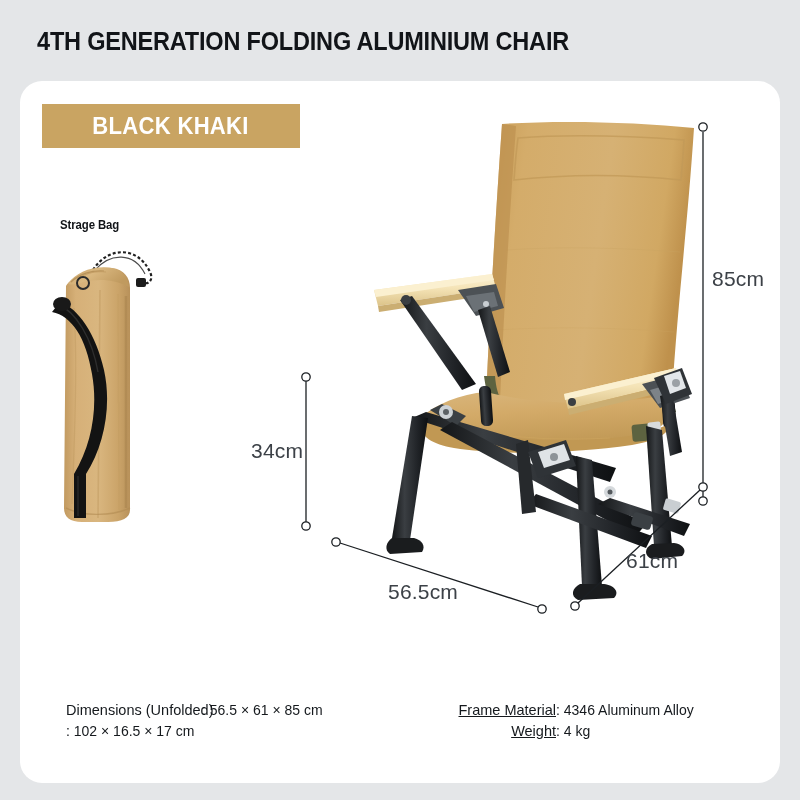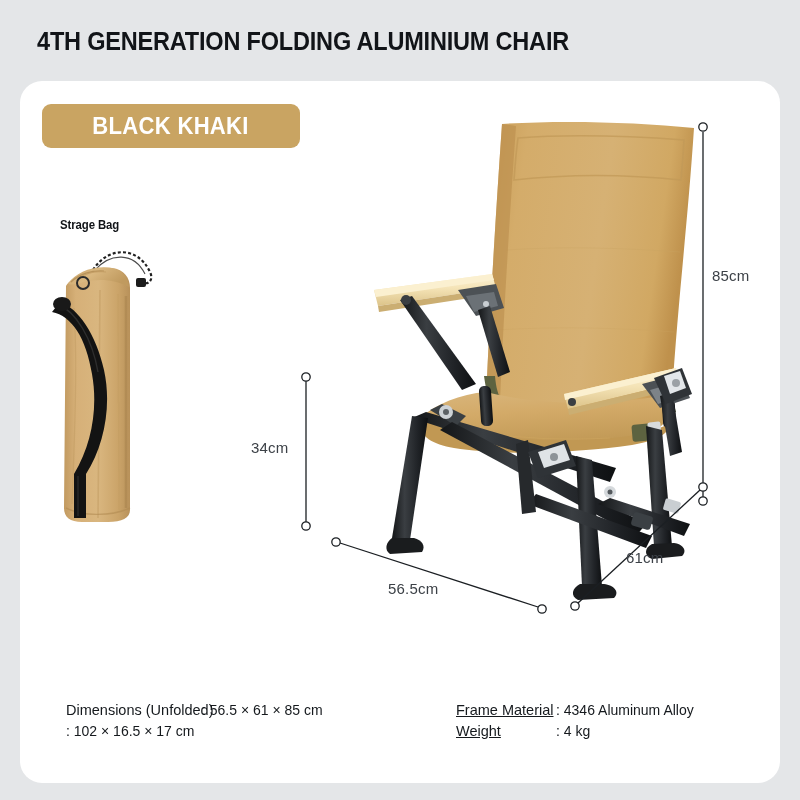--- a/index.html
+++ b/index.html
@@ -2,21 +2,21 @@
 <html><head>
 <meta charset="utf-8">
 <style>
   * { margin:0; padding:0; box-sizing:border-box; }
   html, body {
     width:800px; height:800px;
     background:#e4e6e8;
     font-family:"Liberation Sans", sans-serif;
     overflow:hidden;
   }
-  #root { position:relative; width:652px; height:800px; }
+  #root { position:relative; width:652px; height:800px;text-align:right; }
 
   
   .page-title {
     position:absolute; left:37px; top:27px;
     font-size:25px; font-weight:bold;
     letter-spacing:-0.2px;
     color:#111418;
     transform:scaleX(0.94); transform-origin:left center;
     white-space:nowrap;
   }
@@ -25,21 +25,21 @@
   .card {
     position:absolute; left:20px; top:81px;
     width:760px; height:702px;
     background:#ffffff; border-radius:22px;
   }
 
   
   .color-badge {
     position:absolute; left:42px; top:104px;
     width:258px; height:44px;
-    background:#c9a462; border-radius:9px;
+    background:#c9a462; border-radius:0;
     display:flex; align-items:center; justify-content:center;
   }
   .color-badge .label {
     color:#ffffff; font-size:23px; font-weight:bold;
     letter-spacing:0.3px;
     transform:scaleX(0.96);
   }
 
   
   .bag-caption {
@@ -49,21 +49,21 @@
     transform:scaleX(0.95); transform-origin:left center;
   }
   .bag-art { position:absolute; left:38px; top:238px; }
 
   
   .chair-art { position:absolute; left:280px; top:100px; }
 
   
   .dim-layer { position:absolute; left:0; top:0; width:800px; height:800px; pointer-events:none; }
   .dim-text {
-    position:absolute; color:#3c4147; font-size:15px;
+    position:absolute; color:#3c4147; font-size:21px;
     white-space:nowrap; letter-spacing:0.2px;
   }
   .dim-85  { left:712px; top:267px; }
   .dim-34  { left:251px; top:439px; }
   .dim-565 { left:388px; top:580px; }
   .dim-61  { left:626px; top:549px; }
 
   
   .specs { position:absolute; left:0; top:700px; width:800px; }
   .spec-col { position:absolute; top:0; }

